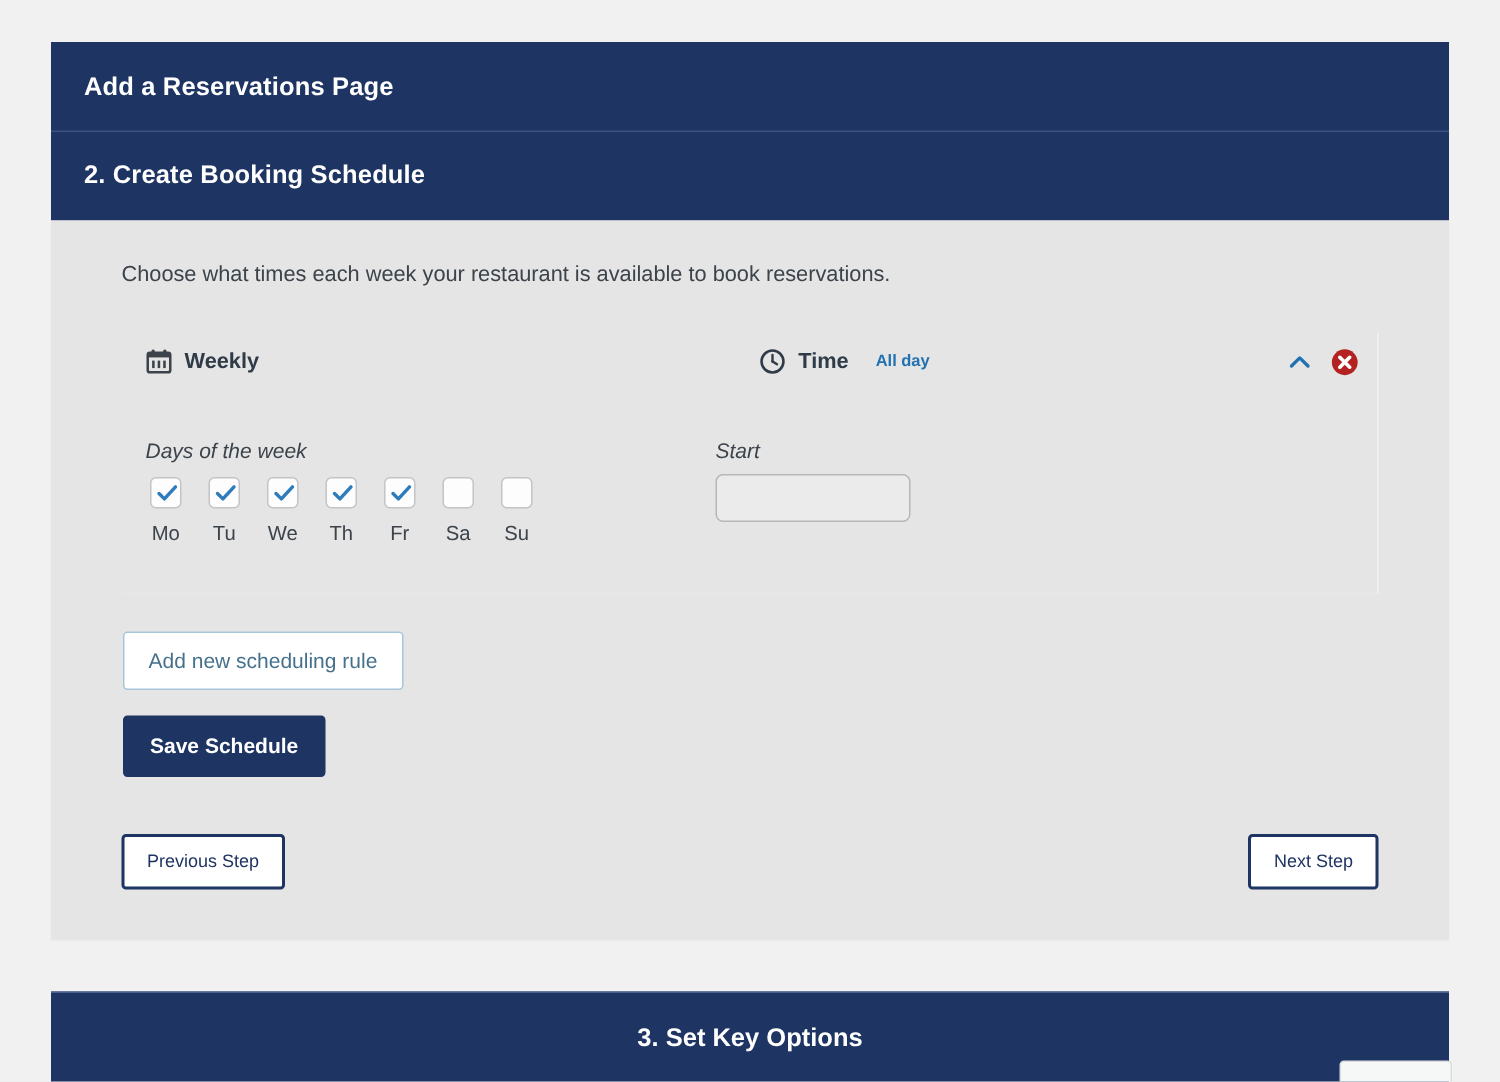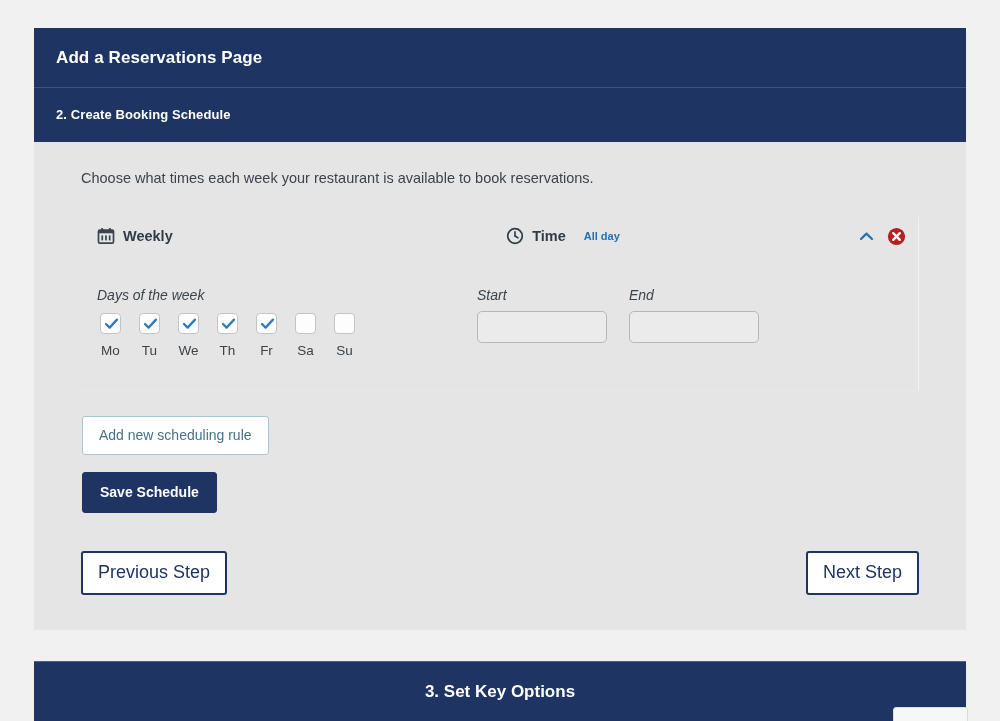--- a/index.html
+++ b/index.html
@@ -27,21 +27,21 @@
     font-size: 17px;
     font-weight: bold;
     padding: 20px 22px 19px 22px;
     letter-spacing: .1px;
     border-bottom: 1px solid #3c5384;
   }
 
   .step-header {
     background: #1e3462;
     color: #ffffff;
-    font-size: 13px;
+    font-size: 17px;
     font-weight: bold;
     padding: 19px 22px 20px 22px;
     letter-spacing: .1px;
   }
 
   .panel-body { background: #e5e5e5; padding: 26px 47px 34px 47px; }
 
   .intro {
     font-size: 14.5px;
     color: #3c434a;
@@ -172,21 +172,21 @@
   }
 
   .nav-row {
     display: flex; justify-content: space-between; align-items: center;
     margin-top: 38px;
   }
   .btn-nav {
     background: #ffffff;
     border: 2px solid #1e3462;
     color: #1e3462;
-    font-size: 18px;
+    font-size: 12px;
     border-radius: 3px;
     padding: 9px 15px 10px 15px;
   }
 
   
   .step3 {
     position: absolute;
     left: 34px; top: 661px; width: 932px;
     background: #1e3462;
     color: #ffffff;
@@ -338,24 +338,20 @@
               </div>
 
             </div>
           </div>
 
           <div class="times-col">
             <div>
               <div class="time-field-label">Start</div>
               <input class="time-input" type="text" value="" style="">
             </div>
-            <div>
-              <div class="time-field-label">End</div>
-              <input class="time-input" type="text" value="" style="">
-            </div>
           </div>
 
         </div>
       </div>
       
 
       <button class="btn btn-add">Add new scheduling rule</button>
 
       <button class="btn btn-save">Save Schedule</button>
 

